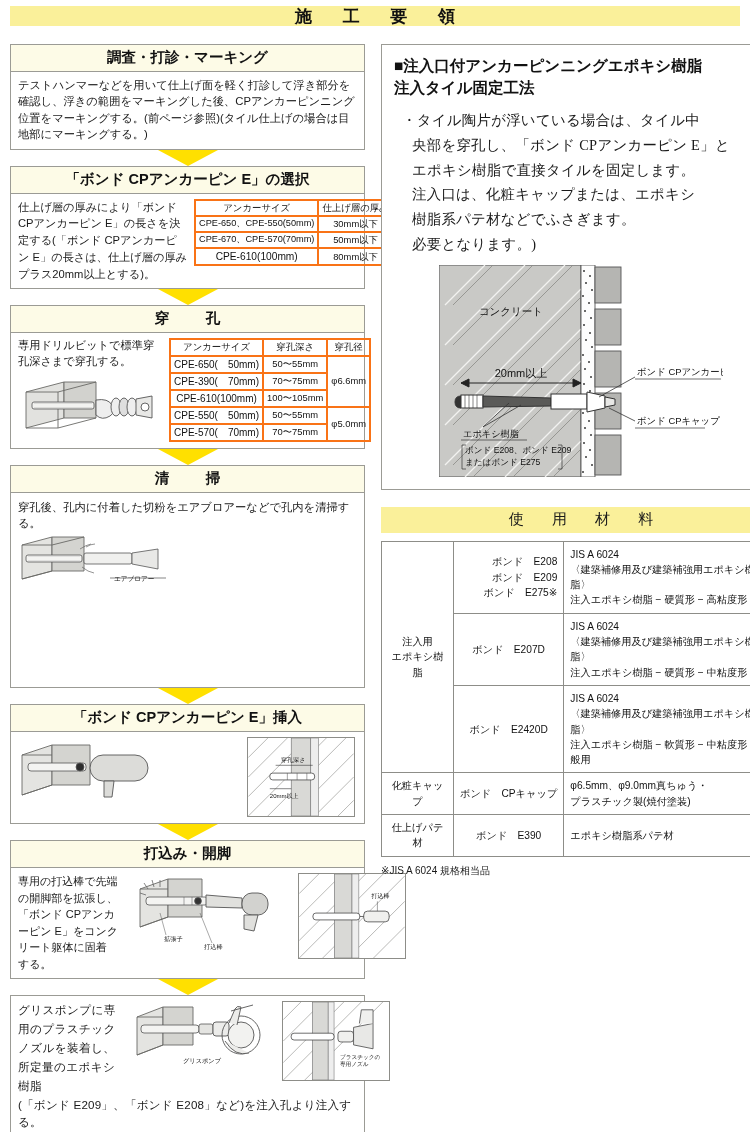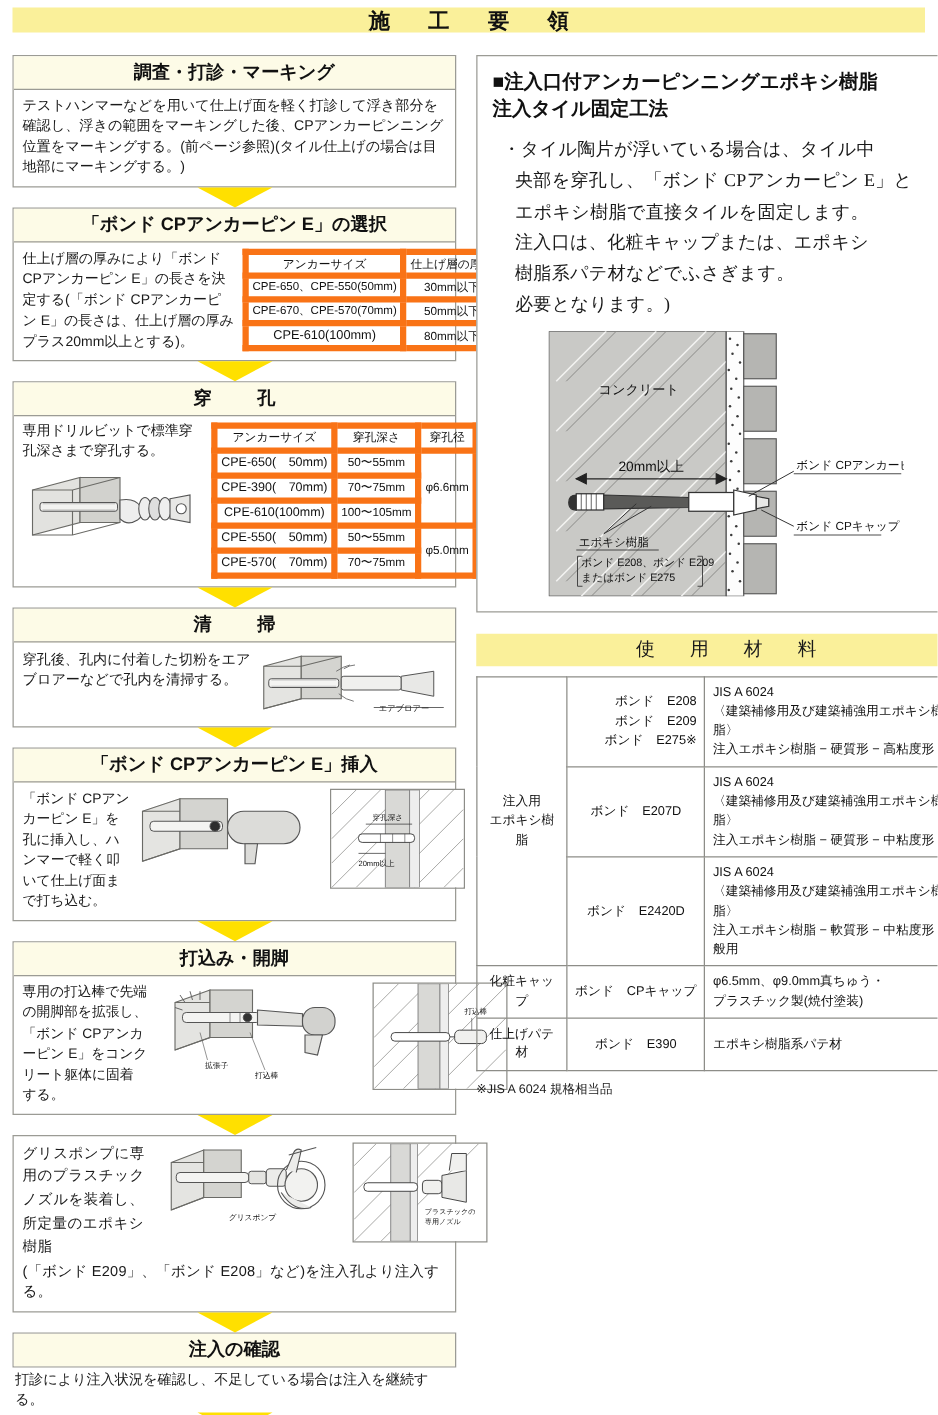--- a/index.html
+++ b/index.html
@@ -52,21 +52,21 @@
     border-top:16px solid #ffe000;
   }
   .arrow.overlap { height:14px; margin-top:-1px; }
 
   
   .plain-text { font-size:11.3px; padding:3px 2px 2px; line-height:1.4; }
 
   
   table.dt { border-collapse:collapse; font-size:9.4px; }
   table.dt th, table.dt td {
-    border:5px solid #f97316; padding:1px 3px; text-align:center;
+    border:2px solid #f97316; padding:1px 3px; text-align:center;
     white-space:nowrap; color:#111; line-height:1.3;
   }
   table.dt th { font-weight:normal; }
 
   
   .sel-wrap { display:flex; gap:6px; align-items:flex-start; }
   .sel-text { flex:0 0 170px; font-size:11.2px; line-height:1.5; }
   .sel-table { flex:1; }
   .sel-table table.dt { width:100%; }
   .sel-table table.dt td.an { font-size:9.2px; }
@@ -74,21 +74,21 @@
 
   
   .drill-wrap { display:flex; gap:6px; }
   .drill-left { flex:0 0 145px; }
   .drill-left p { margin:0 0 4px; font-size:11.2px; line-height:1.4; }
   .drill-table { flex:1; }
   .drill-table table.dt { width:100%; }
   .drill-table td.sz { font-size:10px; }
 
   
-  .clean-wrap { display:flex; }
+  .clean-wrap { display:flex;flex-direction:column; }
   .clean-text { flex:1; font-size:11.3px; line-height:1.45; padding-top:1px; }
   .clean-fig { flex:0 0 150px; }
 
   
   .ins-wrap { display:flex; gap:4px; }
   .ins-text { flex:0 0 88px; font-size:11px; line-height:1.5; }
   .ins-fig1 { flex:1; }
   .ins-fig2 { flex:0 0 110px; }
 
   
@@ -300,21 +300,20 @@
     </div>
 
     <div class="arrow">
         <i></i>
       </div>
 
     <div class="step">
       <div class="step-head">「ボンド CPアンカーピン E」挿入</div>
       <div class="step-body">
         <div class="ins-wrap">
-          <div class="ins-text">「ボンド CPアンカーピン E」を孔に挿入し、ハンマーで軽く叩いて仕上げ面まで打ち込む。</div>
           <div class="ins-fig1">
             <svg width="150" height="80" viewBox="0 0 150 80">
               <g stroke="#6a6a66" stroke-width="0.9" fill="#e4e4e1">
                 <path d="M4 18 L34 8 L34 48 L4 58 Z"></path>
                 <path d="M34 8 L72 8 L72 48 L34 48 Z" fill="#d4d4d0"></path>
                 <path d="M4 18 L34 18" fill="none"></path>
                   <path d="M4 58 L34 48" fill="none"></path>
               </g>
               <g stroke="#555" stroke-width="0.8" fill="#f4f4f2">
                 <rect x="10" y="26" width="58" height="8" rx="3"></rect>

